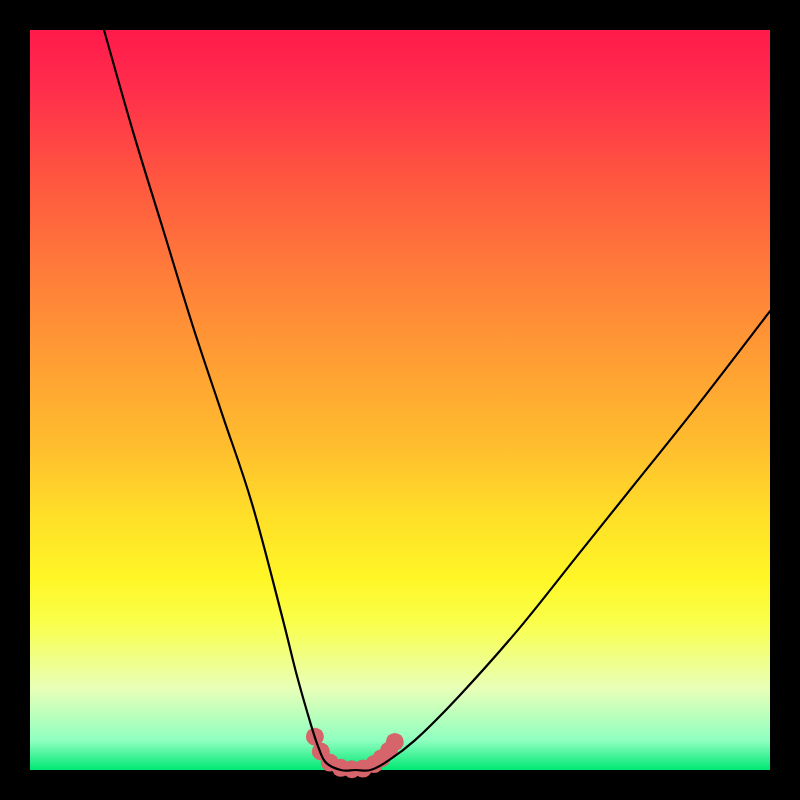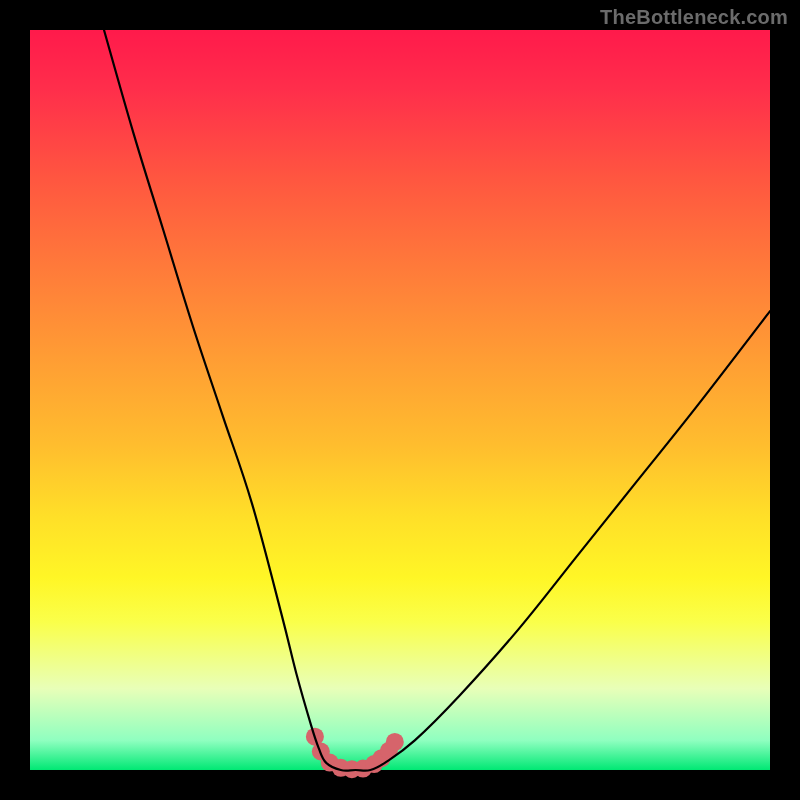--- a/index.html
+++ b/index.html
@@ -72,14 +72,13 @@
           <circle cx="321.9" cy="739.26" r="9" fill="#d6646b"></circle>
           <circle cx="333" cy="738.52" r="9" fill="#d6646b"></circle>
           <circle cx="344.1" cy="734.08" r="9" fill="#d6646b"></circle>
           <circle cx="351.5" cy="728.16" r="9" fill="#d6646b"></circle>
           <circle cx="358.9" cy="720.76" r="9" fill="#d6646b"></circle>
           <circle cx="364.82" cy="711.88" r="9" fill="#d6646b"></circle>
         </g>
       <path fill="none" stroke="#000" stroke-width="2.2" stroke-linecap="round" stroke-linejoin="round" d="M 74 0 C 79.328 18.648000000000003, 92.94400000000002 67.63600000000001, 103.60000000000001 103.60000000000002 C 114.256 139.56400000000002, 122.54399999999998 165.16800000000006, 133.2 199.80000000000007 C 143.856 234.43200000000007, 152.144 262.7, 162.8 296 C 173.45600000000002 329.3, 181.744 352.832, 192.4 384.8 C 203.056 416.76800000000003, 211.344 437.636, 222 473.6 C 232.656 509.564, 243.60800000000003 553.964, 251.60000000000002 584.6 C 259.59200000000004 615.236, 261.072 623.8199999999999, 266.4 643.8 C 271.72799999999995 663.78, 277.204 682.28, 281.2 695.6 C 285.19599999999997 708.9200000000001, 285.93600000000004 711.14, 288.6 717.8 C 291.264 724.4599999999999, 292.004 728.604, 296 732.6 C 299.996 736.596, 305.472 738.668, 310.8 740 C 316.12800000000004 741.332, 320.272 740, 325.6 740 C 330.92800000000005 740, 335.07200000000006 741.332, 340.40000000000003 740 C 345.728 738.668, 347.20799999999997 737.928, 355.2 732.6 C 363.192 727.272, 371.48 722.388, 384.8 710.4 C 398.12 698.4119999999999, 410.55199999999996 685.98, 429.2 666 C 447.848 646.02, 467.088 624.708, 488.40000000000003 599.4 C 509.71200000000005 574.092, 526.288 552.04, 547.6 525.4 C 568.912 498.76, 585.4879999999999 478.03999999999996, 606.8 451.4 C 628.112 424.76, 642.024 408.03600000000006, 666 377.40000000000003 C 689.976 346.764, 726.68 298.516, 740 281.2"></path>
     </svg>
   </div>
-  <div class="watermark">TheBottleneck.com</div>
 </div>
 
 </body></html>

